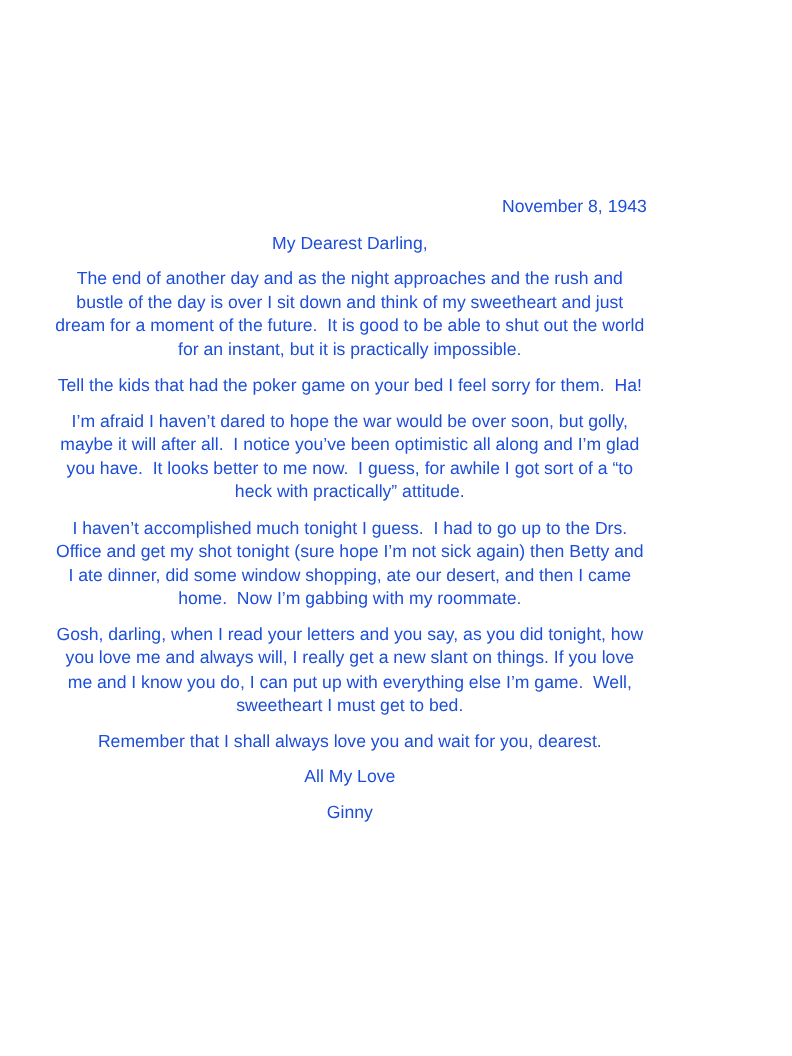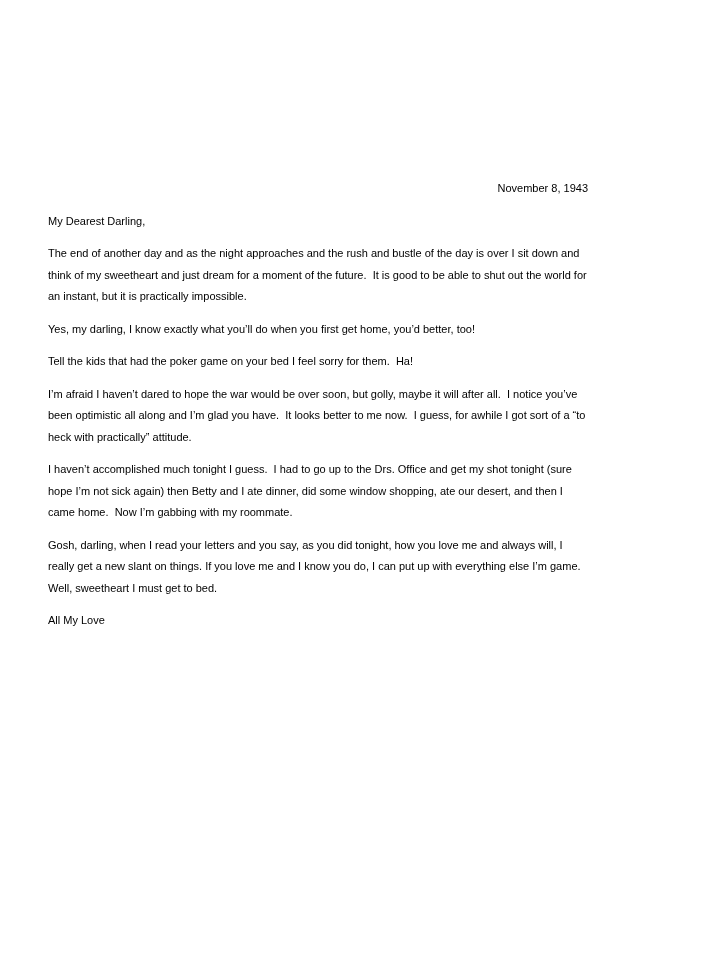--- a/index.html
+++ b/index.html
@@ -8,39 +8,40 @@
     background: #ffffff;
   }
   .page {
     position: relative;
     width: 636px;
     height: 960px;
     background: #ffffff;
     box-sizing: border-box;
     padding: 178px 48px 0 48px;
     font-family: "Liberation Sans", sans-serif;
-    font-size: 11px;
+    font-size: 16px;
     line-height: 21.5px;
-    color: #000000;
+    color: #1d4ed8;
     overflow: hidden;
   }
   .line, p {
     margin: 0 0 11px 0;
     white-space: pre-wrap;
   }
   .right { text-align: right; }
-  .center { text-align: left; }
-  .left { text-align: left; }
+  .center { text-align: center; }
+  .left { text-align: center; }
 </style>
 </head>
 <body>
 
 <div class="page">
   <div class="line right">November 8, 1943</div>
   <div class="line left">My Dearest Darling,</div>
   <p class="left">The end of another day and as the night approaches and the rush and bustle of the day is over I sit down and think of my sweetheart and just dream for a moment of the future.  It is good to be able to shut out the world for an instant, but it is practically impossible.</p>
-  <p class="left">Yes, my darling, I know exactly what you’ll do when you first get home, you’d better, too!</p>
   <p class="left">Tell the kids that had the poker game on your bed I feel sorry for them.  Ha!</p>
   <p class="left">I’m afraid I haven’t dared to hope the war would be over soon, but golly, maybe it will after all.  I notice you’ve been optimistic all along and I’m glad you have.  It looks better to me now.  I guess, for awhile I got sort of a “to heck with practically” attitude.</p>
   <p class="left">I haven’t accomplished much tonight I guess.  I had to go up to the Drs. Office and get my shot tonight (sure hope I’m not sick again) then Betty and I ate dinner, did some window shopping, ate our desert, and then I came home.  Now I’m gabbing with my roommate.</p>
   <p class="left">Gosh, darling, when I read your letters and you say, as you did tonight, how you love me and always will, I really get a new slant on things. If you love me and I know you do, I can put up with everything else I’m game.  Well, sweetheart I must get to bed.</p>
+  <p class="left">Remember that I shall always love you and wait for you, dearest.</p>
   <div class="line center">All My Love</div>
+  <div class="line center">Ginny</div>
 </div>
 
 </body></html>

